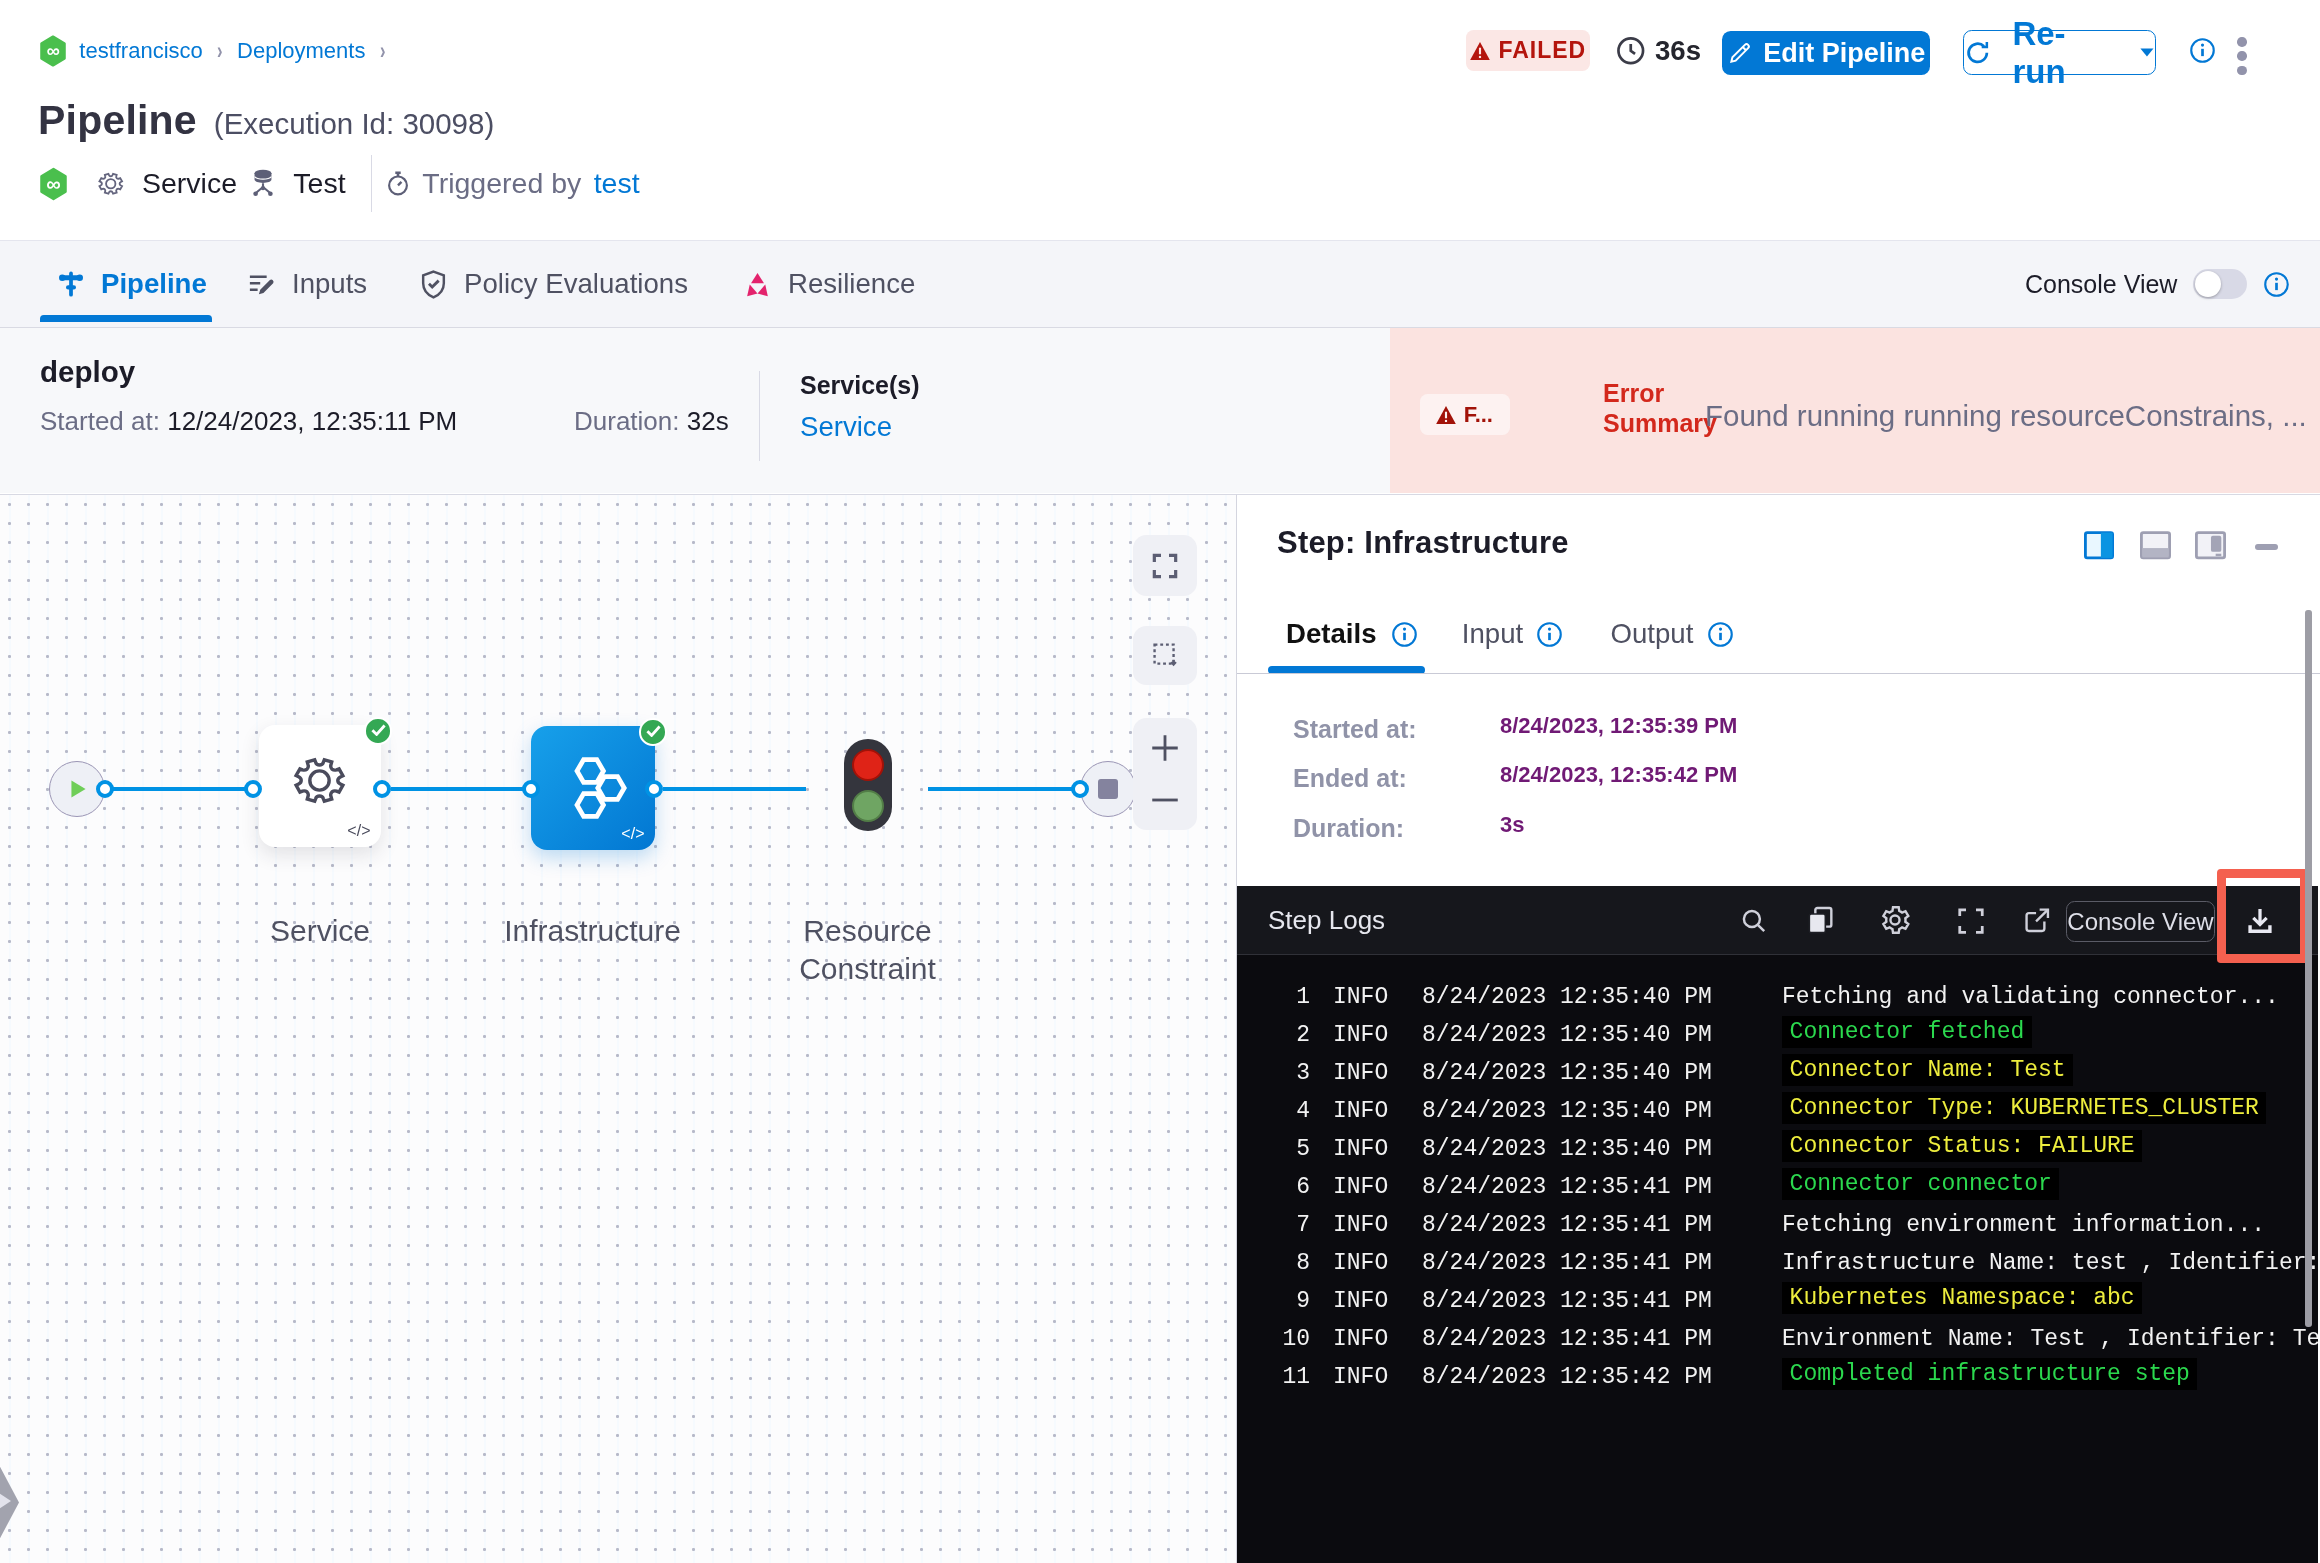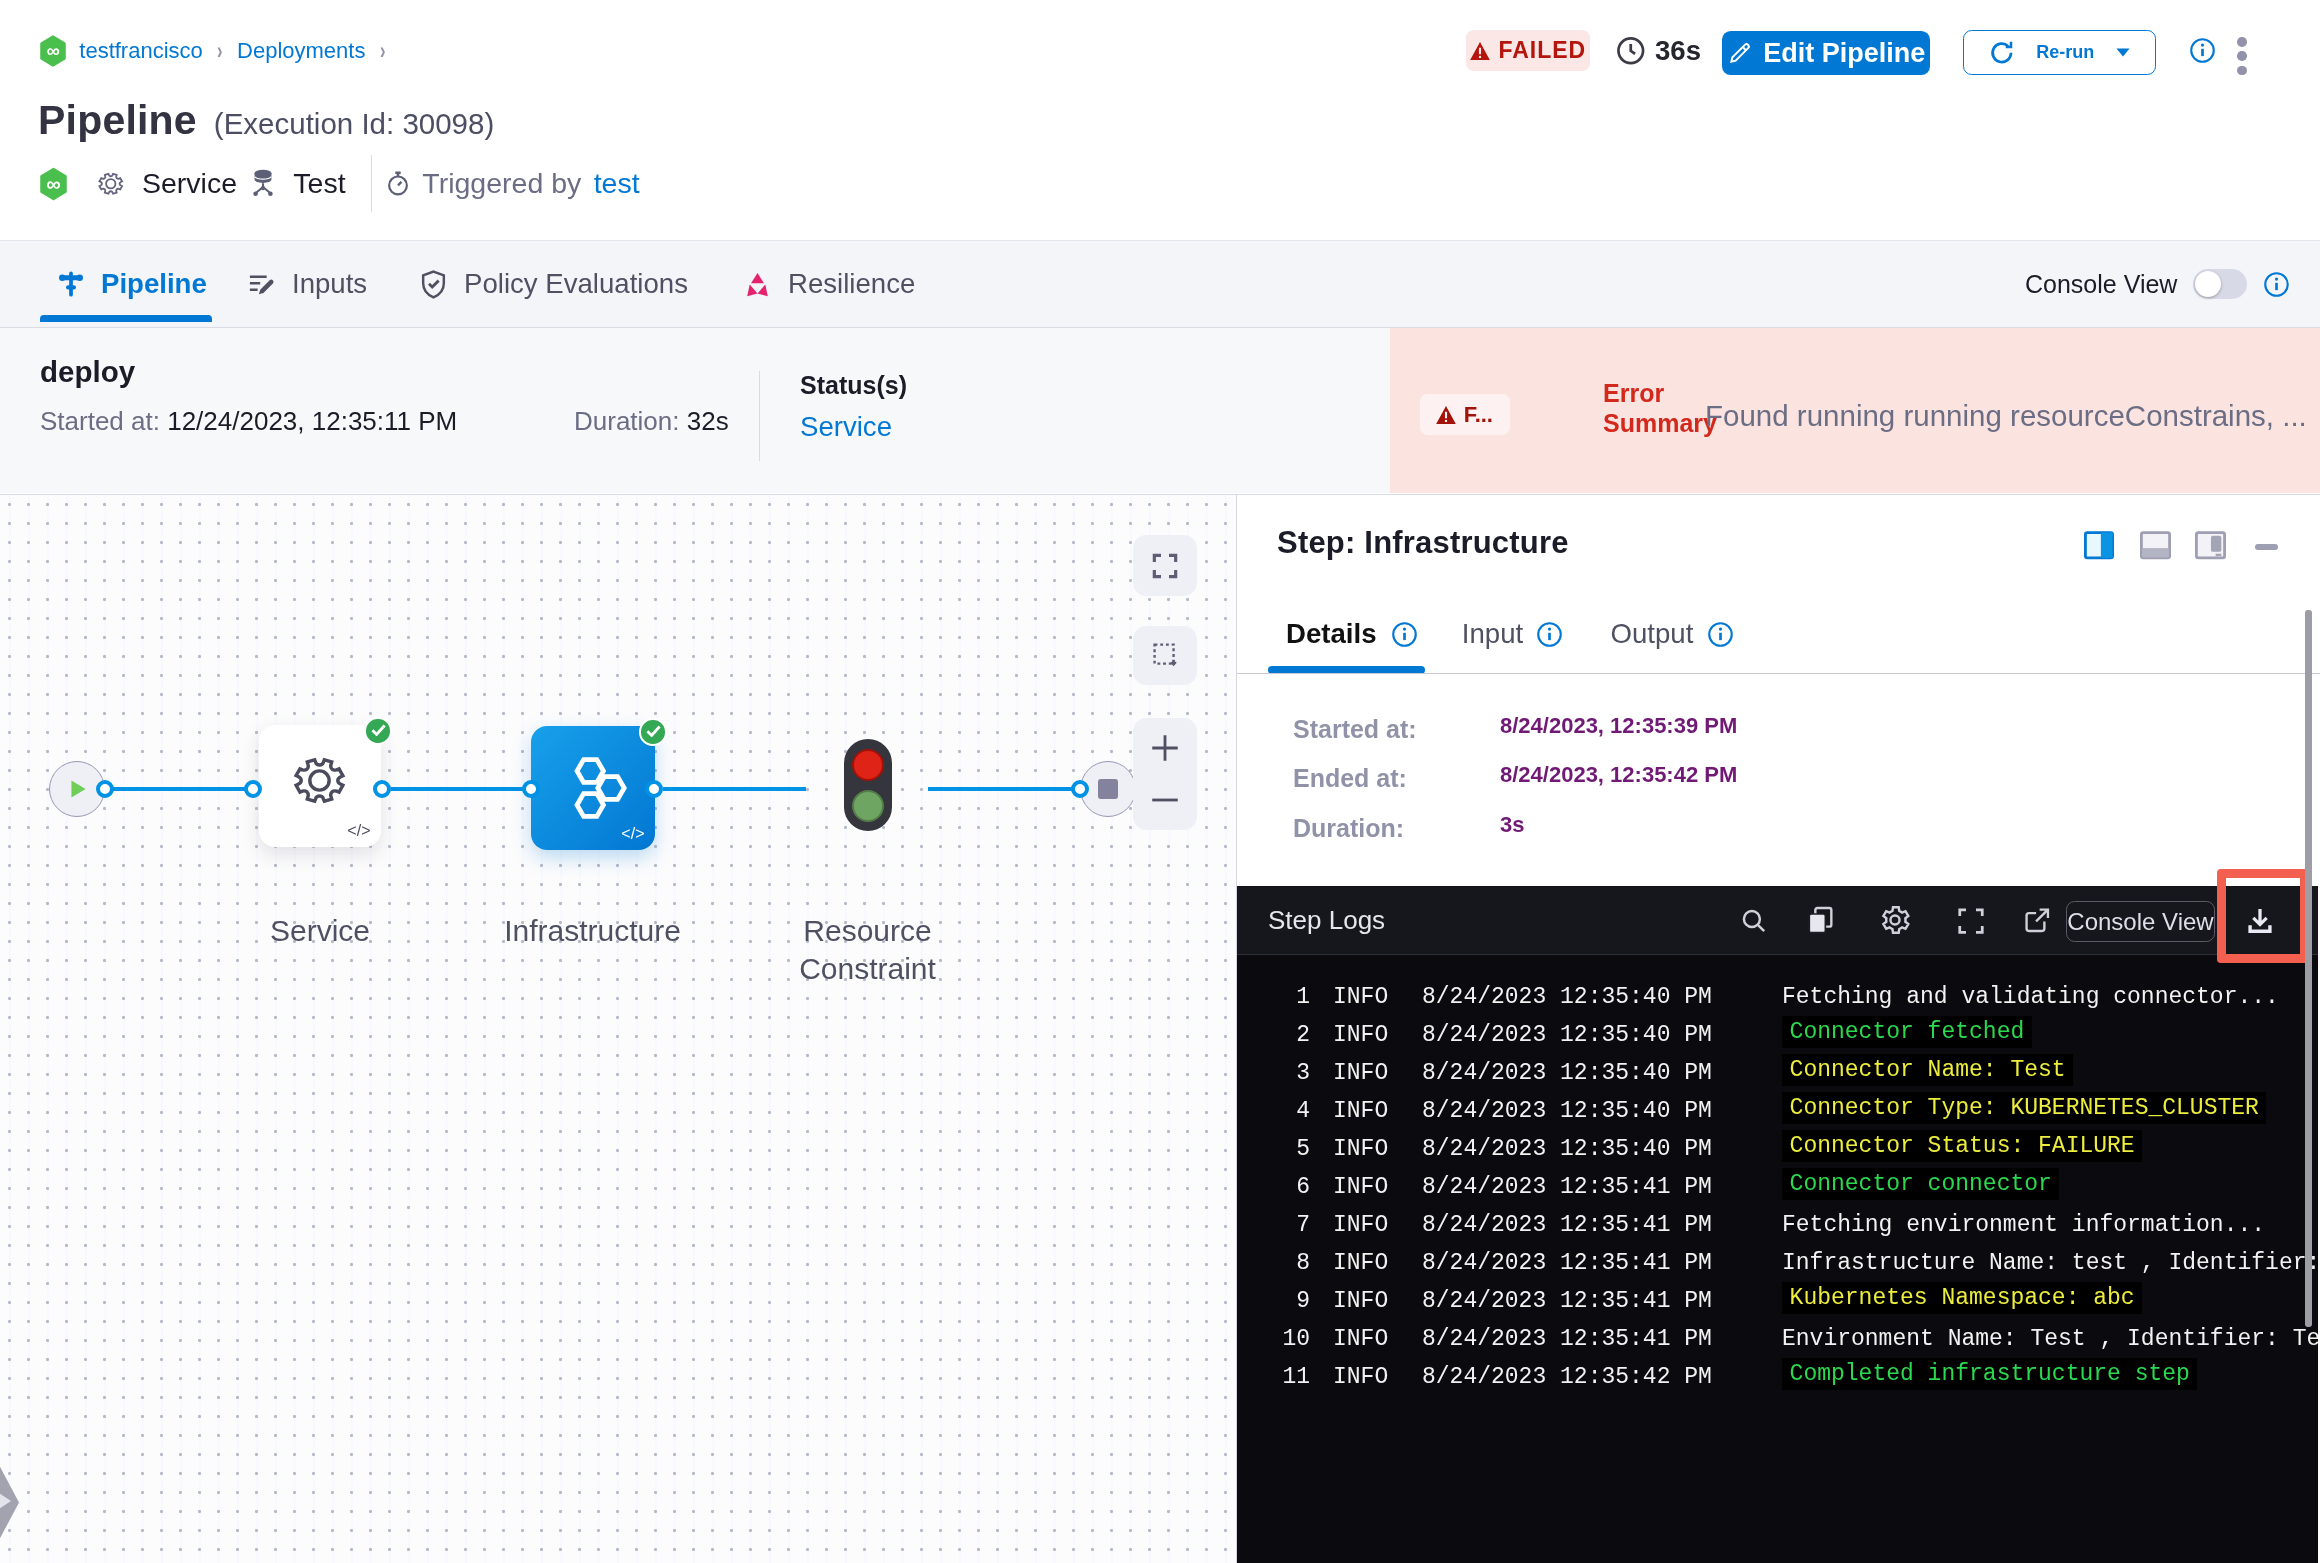--- a/index.html
+++ b/index.html
@@ -20,21 +20,21 @@
 #meta .trg { color:#6b6d85; }
 #meta .blue { color:#0278d5; }
 
 #failed { position:absolute; left:1466px; top:30px; width:124px; height:41px; background:#fbe7e5; border-radius:7.6px;
   display:flex; align-items:center; justify-content:center; gap:8.6px; }
 #failed span { color:#b4150d; font-weight:700; font-size:23px; letter-spacing:1px;}
 #dur36 { position:absolute; left:1616px; top:35px; display:flex; align-items:center; gap:9.5px; font-size:27.6px; font-weight:700; color:#25262e;}
 #editbtn { position:absolute; left:1722px; top:31px; width:208px; height:44px; background:#0278d5; border-radius:8.6px;
   color:#fff; font-size:27px; font-weight:700; display:flex; align-items:center; justify-content:center; gap:10.5px;}
 #rerun { position:absolute; left:1963px; top:30px; width:193px; height:45px; background:#fff; border:1.9px solid #0278d5; border-radius:8.6px;
-  color:#0278d5; font-size:18px; font-weight:700; display:flex; align-items:center; justify-content:center; gap:21px;}
+  color:#0278d5; font-size:33px; font-weight:700; display:flex; align-items:center; justify-content:center; gap:21px;}
 #info1 { position:absolute; left:2189px; top:37px; }
 #menu3 { position:absolute; left:2237px; top:37px; width:11.4px; }
 #menu3 div { width:9.5px; height:9.5px; border-radius:50%; background:#9293ab; margin-bottom:4.8px;}
 
 #tabbar { position:absolute; left:0; top:240px; width:2321px; height:88px; background:#f4f5f9;
   border-top:1px solid #e4e5ee; border-bottom:1px solid #d9dae3; }
 .tab { position:absolute; top:0; height:86px; display:flex; align-items:center; gap:15px; font-size:27.6px; color:#4f5162; }
 #tab1 { left:56px; color:#0278d5; font-weight:700; }
 #tabul { position:absolute; left:40px; top:74px; width:172px; height:6.7px; background:#0278d5; border-radius:3.8px 3.8px 0 0; }
 #cview { position:absolute; left:2025px; top:0; height:86px; display:flex; align-items:center; gap:16px; font-size:25px; color:#1c1c28;}
@@ -247,21 +247,21 @@
     </div>
     <div id="tabul"></div>
   </div>
 
   <div id="deploy">
     <div class="name">deploy</div>
     <div class="started">Started at: <b>12/24/2023, 12:35:11 PM</b></div>
     <div class="durat">Duration: <b>32s</b></div>
     <div id="dsep"></div>
     <div class="kv" style="left:800px">
-        <div class="k">Status(s)</div>
+        <div class="k">Service(s)</div>
         <div class="v">Service</div>
       </div>
     <div id="errblk">
       <div id="fbadge">
         <svg width="20" height="18" viewBox="0 0 24 22">
             <path d="M12 0 24 22H0Z" fill="#a21208"></path>
             <rect x="10.7" y="7" width="2.6" height="8" fill="#fdf2f1"></rect>
             <rect x="10.7" y="17" width="2.6" height="2.6" fill="#fdf2f1"></rect>
           </svg>
         <span>F...</span>

